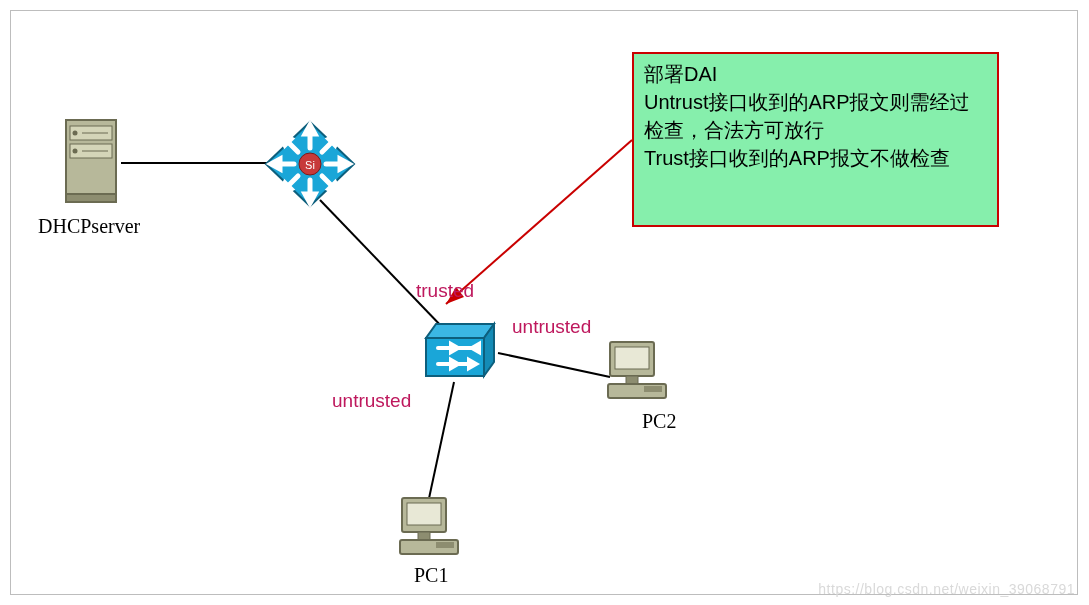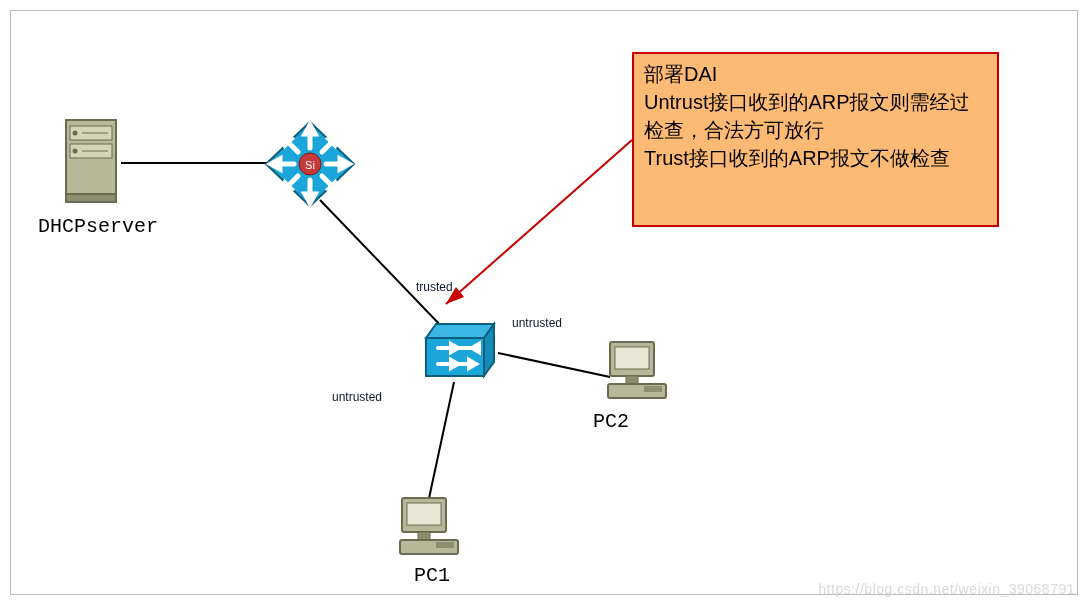--- a/index.html
+++ b/index.html
@@ -16,38 +16,38 @@
     position: absolute;
     left: 10px;
     top: 10px;
     width: 1068px;
     height: 585px;
     border: 1px solid #bdbdbd;
     box-sizing: border-box;
   }
   .node-label {
     position: absolute;
-    font-family: Liberation Mono, monospace;
+    font-family: Liberation Serif, serif;
     font-size: 20px;
     color: #000;
     white-space: nowrap;
   }
   .port-label {
     position: absolute;
-    font-size: 12px;
-    color: #0f172a;
+    font-size: 19px;
+    color: #be185d;
     white-space: nowrap;
   }
   .callout-box {
     position: absolute;
     left: 632px;
     top: 52px;
     width: 367px;
     height: 175px;
-    background: #fdba74;
+    background: #86efac;
     border: 2px solid #c90000;
     box-sizing: border-box;
     padding: 6px 10px 6px 10px;
     font-size: 20px;
     line-height: 28px;
     color: #000;
   }
   .watermark {
     position: absolute;
     right: 14px;
@@ -154,21 +154,21 @@
 
 <div class="icon" style="left:604px; top:338px; width:70px; height:66px;">
   <svg width="70" height="66" viewBox="0 0 70 66">
     <rect x="6" y="4" width="44" height="34" rx="2" fill="#b7b89a" stroke="#6b6b52" stroke-width="2"></rect>
     <rect x="11" y="9" width="34" height="22" fill="#e8e8d6" stroke="#6b6b52" stroke-width="1"></rect>
     <rect x="22" y="38" width="12" height="8" fill="#8d8d70" stroke="#6b6b52" stroke-width="1"></rect>
     <rect x="4" y="46" width="58" height="14" rx="2" fill="#b7b89a" stroke="#6b6b52" stroke-width="2"></rect>
     <rect x="40" y="48" width="18" height="6" fill="#8d8d70"></rect>
   </svg>
 </div>
-<div class="node-label" style="left:593px; top:410px;">PC2</div>
+<div class="node-label" style="left:642px; top:410px;">PC2</div>
 
 <div class="icon" style="left:396px; top:494px; width:70px; height:66px;">
   <svg width="70" height="66" viewBox="0 0 70 66">
     <rect x="6" y="4" width="44" height="34" rx="2" fill="#b7b89a" stroke="#6b6b52" stroke-width="2"></rect>
     <rect x="11" y="9" width="34" height="22" fill="#e8e8d6" stroke="#6b6b52" stroke-width="1"></rect>
     <rect x="22" y="38" width="12" height="8" fill="#8d8d70" stroke="#6b6b52" stroke-width="1"></rect>
     <rect x="4" y="46" width="58" height="14" rx="2" fill="#b7b89a" stroke="#6b6b52" stroke-width="2"></rect>
     <rect x="40" y="48" width="18" height="6" fill="#8d8d70"></rect>
   </svg>
 </div>

